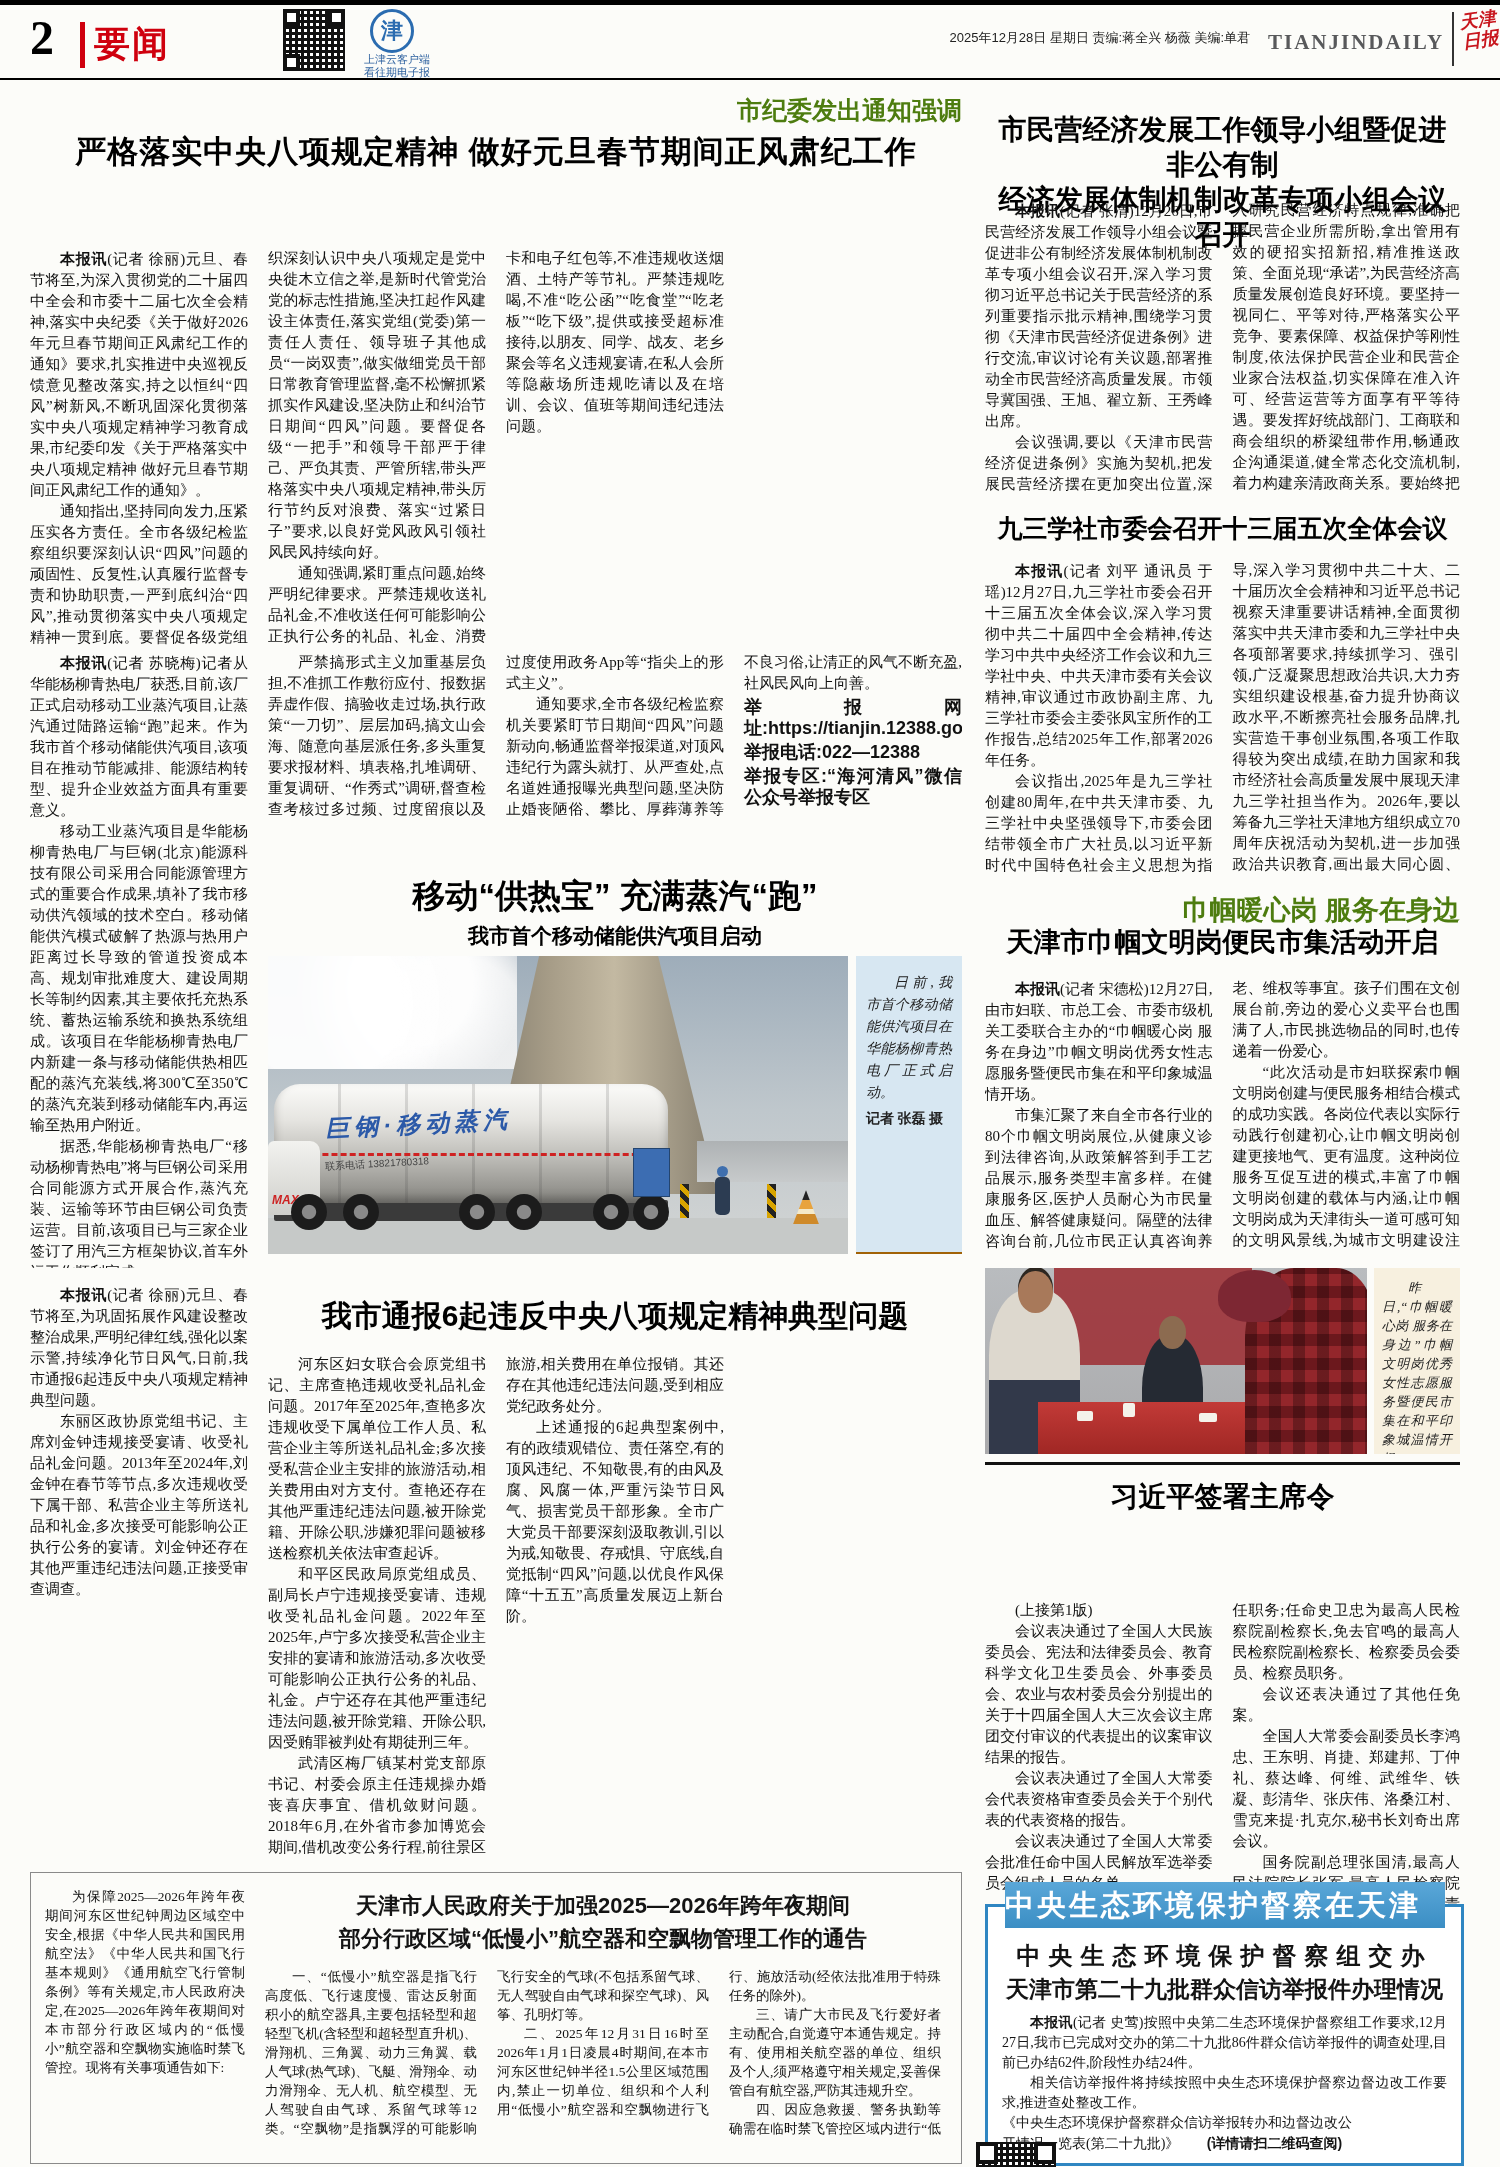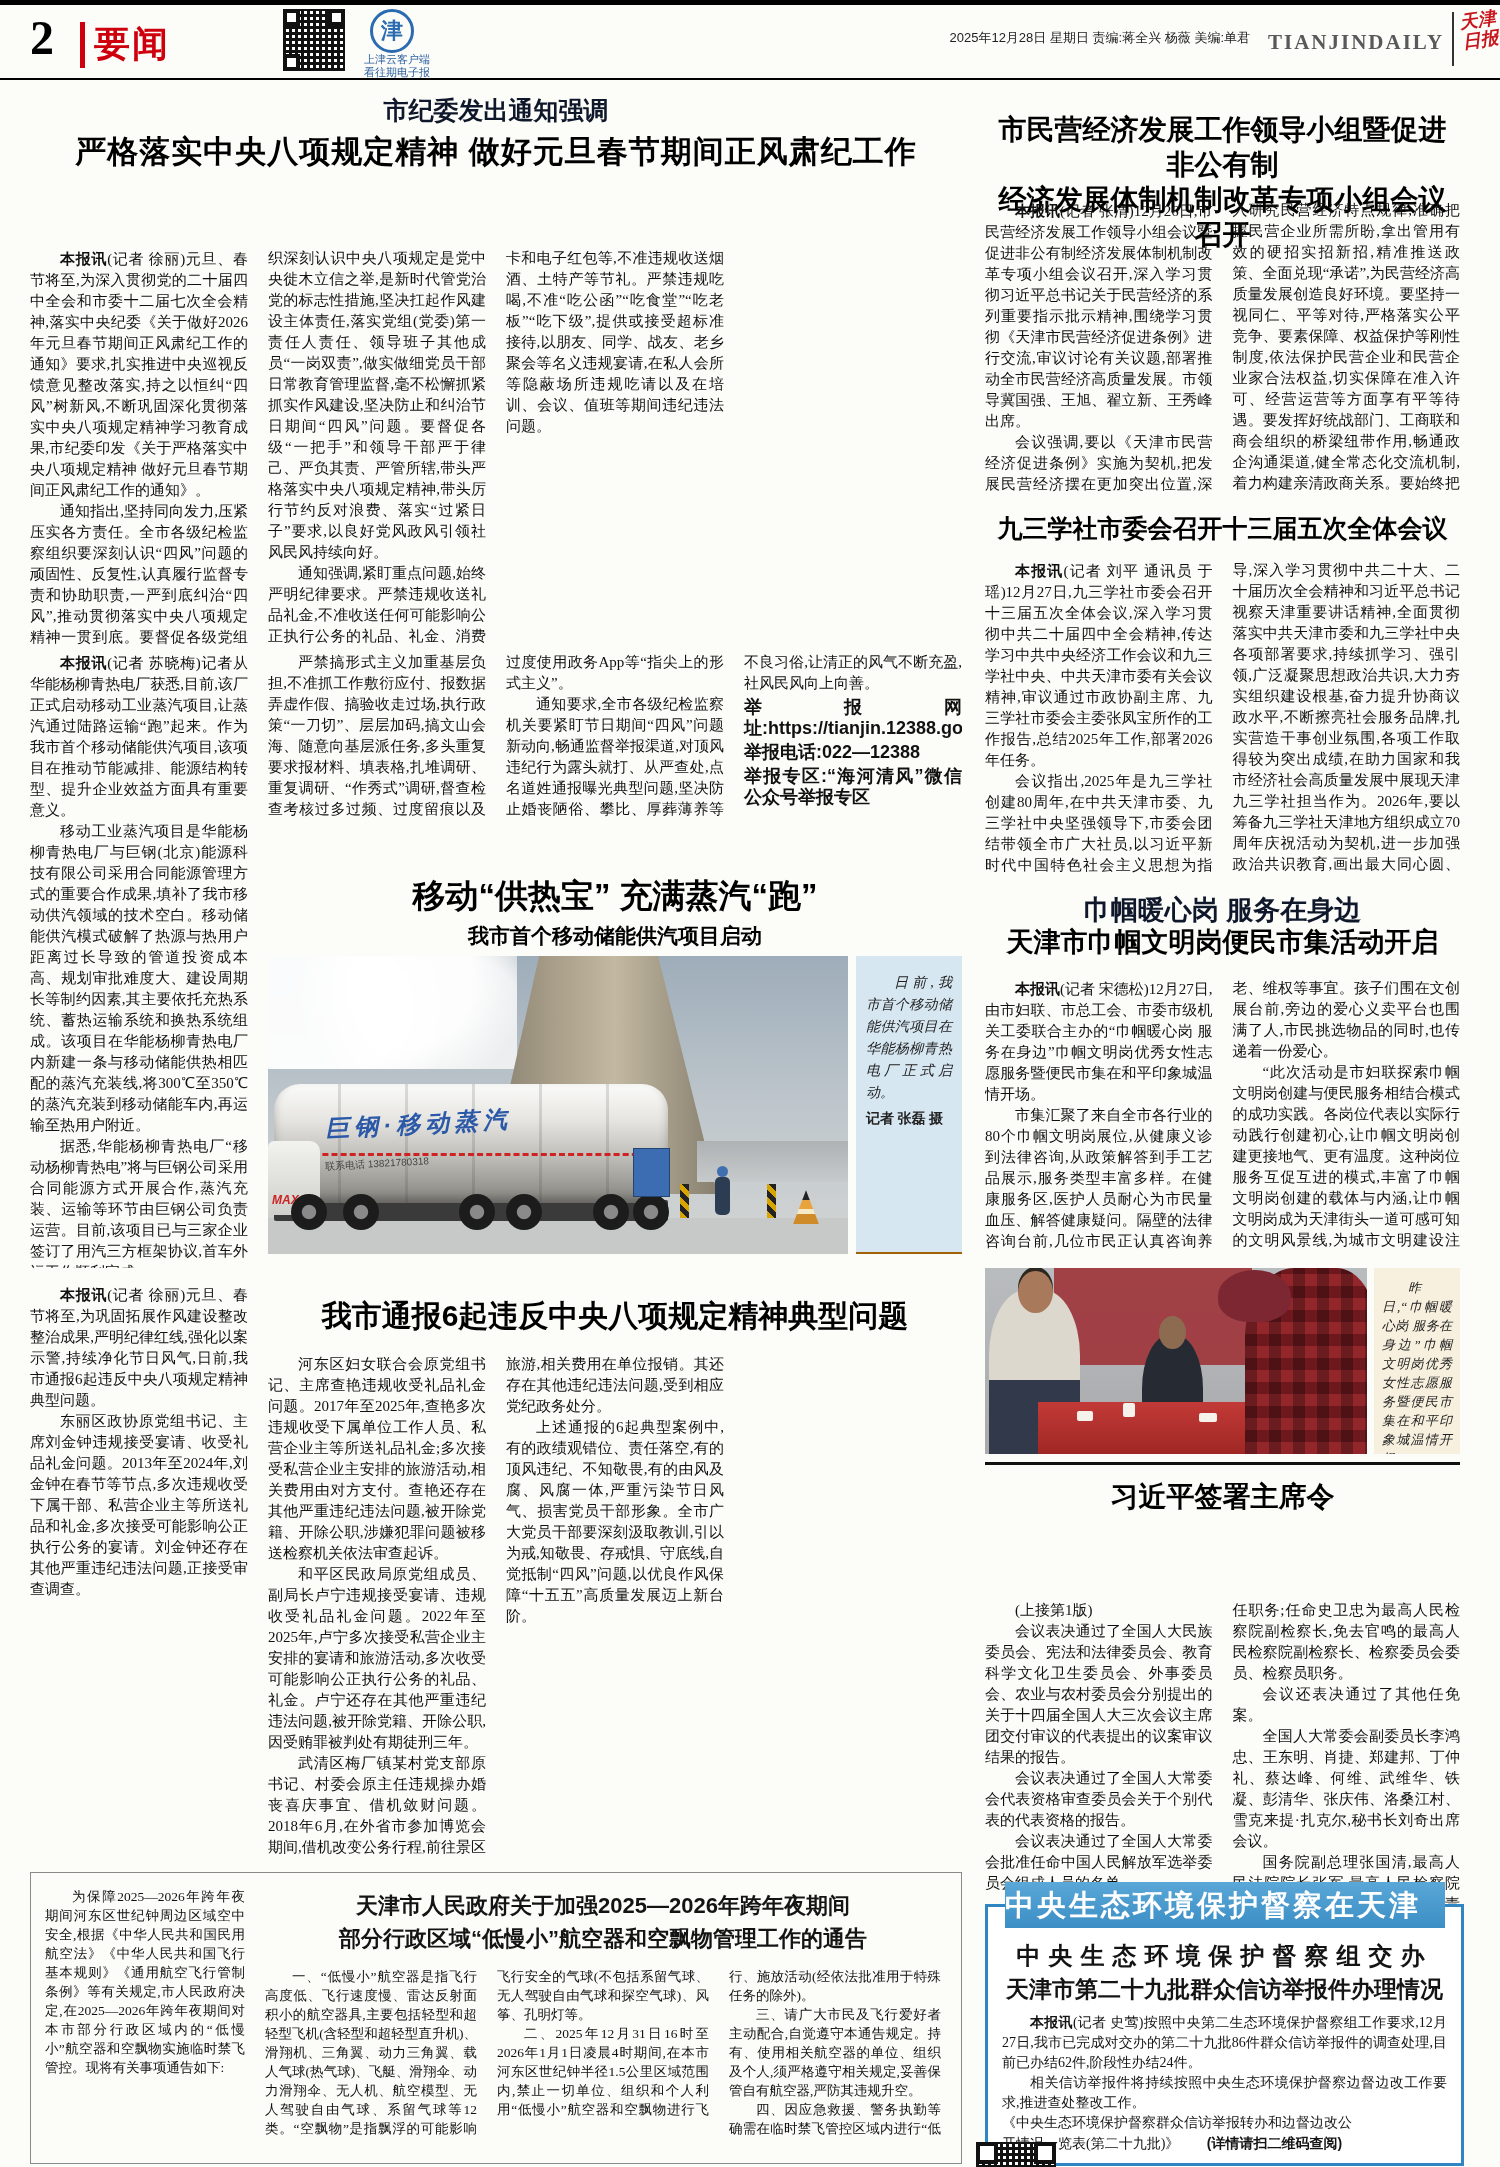--- a/index.html
+++ b/index.html
@@ -97,21 +97,21 @@
   .pw-fig-left::before{content:"";position:absolute;left:32%;top:-12%;width:38%;height:26%;border-radius:50%;background:#a8795a;box-shadow:0 -4px 0 #2c2620;}
   .pw-fig-mid{position:absolute;left:41%;bottom:0;width:16%;height:64%;border-radius:45% 45% 0 0;background:#252a33;}
   .pw-fig-mid::before{content:"";position:absolute;left:28%;top:-16%;width:44%;height:28%;border-radius:50%;background:#8c6b50;}
   .pw-fig-right{position:absolute;right:-2%;bottom:0;width:34%;height:100%;border-radius:38% 30% 0 0;
       background:repeating-linear-gradient(90deg,rgba(0,0,0,.28) 0 12px,transparent 12px 24px),
                  repeating-linear-gradient(0deg,#93262b 0 12px,#6c181d 12px 24px);}
   .pw-hat{position:absolute;right:20%;top:1%;width:19%;height:28%;border-radius:50% 50% 42% 42%;background:#7d2733;}
   .pw-table{position:absolute;left:14%;bottom:0;width:56%;height:28%;background:linear-gradient(180deg,#c23a37,#a02724);}
   .pw-good{position:absolute;background:#f4f2ea;border-radius:2px;}
   
-  .kicker{font-family:"Liberation Sans",sans-serif;font-weight:bold;text-align:center;color:#0f172a;}
+  .kicker{font-family:"Liberation Sans",sans-serif;font-weight:bold;text-align:right;color:#4d7c0f;}
 </style>
 </head>
 <body>
 
 <div class="page">
 
   <div class="abs topbar"></div>
   <div class="abs pageno">2</div>
   <div class="abs redbar"></div>
   <div class="abs section-title">要闻</div>

